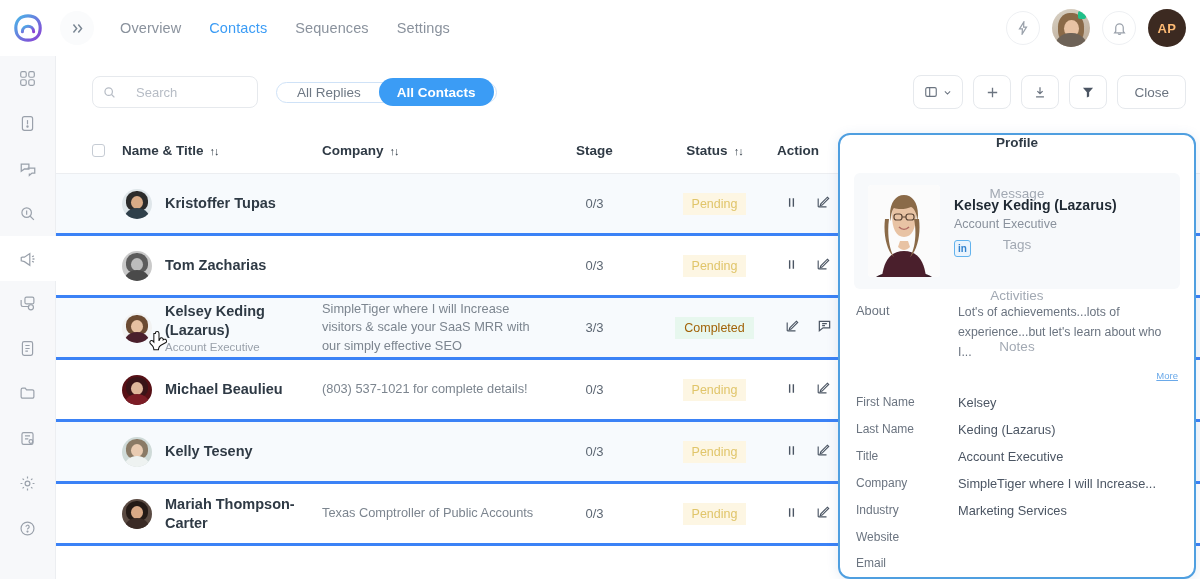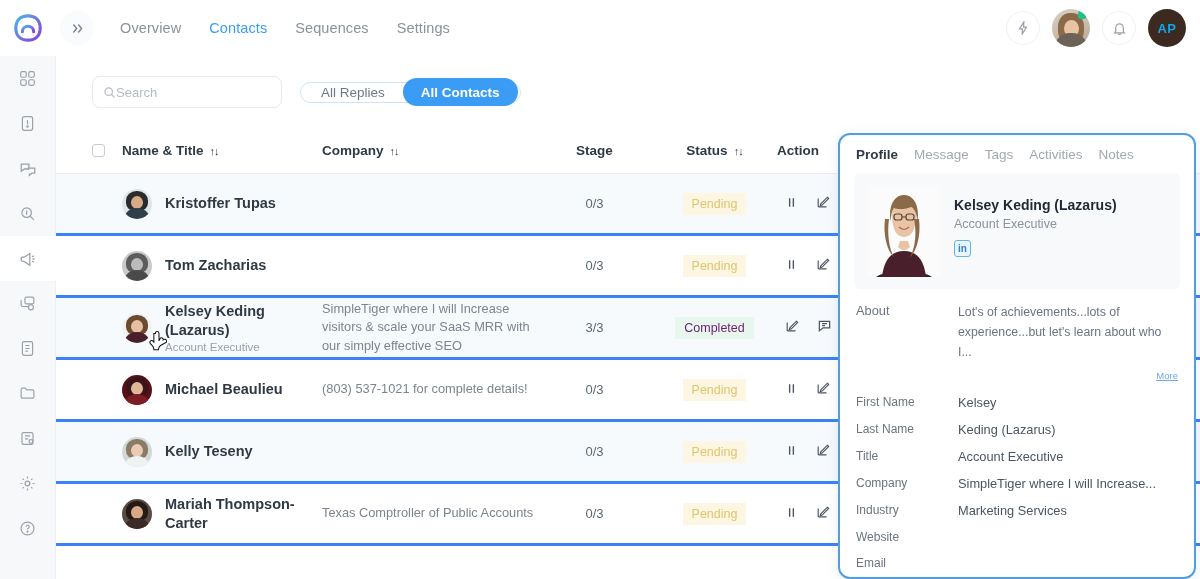--- a/index.html
+++ b/index.html
@@ -52,33 +52,33 @@
   }
   .avatar-top {
     width: 38px; height: 38px; border-radius: 50%; overflow: hidden; position: relative;
     background: linear-gradient(160deg,#d9d2c6,#b9a792);
   }
   .avatar-top .hair { position:absolute; left:6px; top:4px; width:26px; height:30px; border-radius:45% 45% 40% 40%; background:#8a6a48; }
   .avatar-top .face { position:absolute; left:12px; top:11px; width:15px; height:17px; border-radius:50%; background:#e8c3a4; }
   .avatar-top .body { position:absolute; left:2px; bottom:-2px; width:34px; height:16px; border-radius:16px 16px 0 0; background:#6d6257; }
   .avatar-top .dot { position:absolute; right:4px; top:2px; width:8px; height:8px; border-radius:2px; background:#1fc08a; }
   .avatar-initials {
-    width: 38px; height: 38px; border-radius: 50%; background: #3c2a21; color: #0ea5e9;
+    width: 38px; height: 38px; border-radius: 50%; background: #3c2a21; color: #fdba74;
     display: flex; align-items: center; justify-content: center;
     font-size: 13px; font-weight: 700; letter-spacing: .5px;
   }
 
   
   .toolbar {
     position: absolute; left: 56px; top: 56px; right: 0; height: 72px;
     display: flex; align-items: center; padding: 0 14px 0 36px;
   }
   .search {
-    width: 190px; height: 32px; border: 1px solid #e6e9ed; border-radius: 8px;
-    display: flex; align-items: center; gap: 0; padding: 0 10px; background: #fff;
+    width: 166px; height: 32px; border: 1px solid #e6e9ed; border-radius: 8px;
+    display: flex; align-items: center; gap: 20px; padding: 0 10px; background: #fff;
   }
   .search .ph { font-size: 13px; color: #b6bcc5; }
   .seg {
     margin-left: 18px; height: 21px; border: 1px solid #cfe2f7; border-radius: 19px;
     display: flex; align-items: center; padding: 2px; background: #fff;
   }
   .seg-btn {
     height: 28px; padding: 0 18px; border-radius: 16px; font-size: 13.5px;
     display: flex; align-items: center; color: #6e7884; font-weight: 500;
   }
@@ -119,34 +119,34 @@
     width: 30px; height: 30px; border-radius: 50%; flex: none; overflow: hidden; position: relative;
     background: #cfd4d9;
   }
   .av i { position: absolute; display: block; }
   .nm { font-size: 14.5px; color: #2f3a45; font-weight: 600; line-height: 1.28; }
   .sub { font-size: 11.5px; color: #9aa1ab; margin-top: 1px; }
   .comp { font-size: 12.8px; color: #7c858f; line-height: 1.42; }
   .stage { font-size: 13px; color: #5e6874; }
   .badge { font-size: 12.5px; padding: 4px 9px; border-radius: 0; }
   .badge.pending { background: #fdf6e3; color: #e0c56a; }
-  .badge.completed { background: #e7f7ee; color: #701a75; }
+  .badge.completed { background: #e7f7ee; color: #a16207; }
   .acts { display: flex; align-items: center; gap: 18px; color: #4b5563; padding-left: 8px; }
 
   
   .cursor { position: absolute; left: 148px; top: 330px; width: 22px; height: 28px; pointer-events: none; }
 
   
   .panel {
     position: absolute; left: 838px; top: 133px; width: 358px; height: 446px;
     background: #fff; border: 2px solid #4f9fe0; border-radius: 12px;
     box-shadow: 0 2px 12px rgba(60,110,170,.13);
     overflow: hidden;
   }
-  .ptabs { display: flex; align-items: center; gap: 16px; height: 38px; padding: 0 16px; }
+  .ptabs { display: flex; align-items: center; gap: 36px; height: 38px; padding: 0 16px; flex-direction: column; }
   .ptab { font-size: 13.5px; color: #a2a9b3; }
   .ptab.active { color: #2f3a45; font-weight: 700; }
   .pcard { margin: 0 14px; background: #f7f9fb; border-radius: 6px; display: flex; gap: 14px; padding: 12px 14px; }
   .pav {
     width: 72px; height: 92px; border-radius: 4px; flex: none; overflow: hidden; position: relative;
     background: #ffffff;
   }
   .pname { font-size: 14px; font-weight: 700; color: #1f2933; margin-top: 12px; }
   .ptitle { font-size: 12.5px; color: #8a929d; margin-top: 4px; }
   .li {
@@ -296,20 +296,47 @@
     <div class="search">
       <svg width="13" height="13" viewBox="0 0 16 16" fill="none" stroke="#b6bcc5" stroke-width="1.5">
         <circle cx="7" cy="7" r="4.6"></circle>
           <path d="M10.5 10.5 14 14"></path>
       </svg>
       <span class="ph">Search</span>
     </div>
     <div class="seg">
       <div class="seg-btn">All Replies</div>
       <div class="seg-btn active">All Contacts</div>
+    </div>
+    <div class="tool-right">
+      <div class="tbtn">
+        <svg width="14" height="14" viewBox="0 0 16 16" fill="none" stroke="currentColor" stroke-width="1.3">
+          <rect x="2" y="3" width="12" height="10" rx="1.6"></rect>
+            <path d="M6.5 3v10"></path>
+        </svg>
+        <svg width="9" height="9" viewBox="0 0 12 12" fill="none" stroke="currentColor" stroke-width="1.4">
+          <path d="M2.5 4.5 6 8l3.5-3.5"></path>
+        </svg>
+      </div>
+      <div class="tbtn">
+        <svg width="15" height="15" viewBox="0 0 16 16" fill="none" stroke="currentColor" stroke-width="1.4">
+          <path d="M8 3v10M3 8h10"></path>
+        </svg>
+      </div>
+      <div class="tbtn">
+        <svg width="14" height="14" viewBox="0 0 16 16" fill="none" stroke="currentColor" stroke-width="1.4">
+          <path d="M8 2.5v7M5 7l3 3 3-3M3.5 13.5h9"></path>
+        </svg>
+      </div>
+      <div class="tbtn">
+        <svg width="14" height="14" viewBox="0 0 16 16">
+          <path d="M2.2 3h11.6L9.3 8.4V13l-2.6 1.4V8.4z" fill="#4b5563"></path>
+        </svg>
+      </div>
+      <div class="tbtn wide">Close</div>
     </div>
   </div>
 
   <div class="table">
     <div class="thead">
       <div class="th col-check">
           <span class="cb"></span>
         </div>
       <div class="th col-name">
         <span>Name &amp; Title</span>

